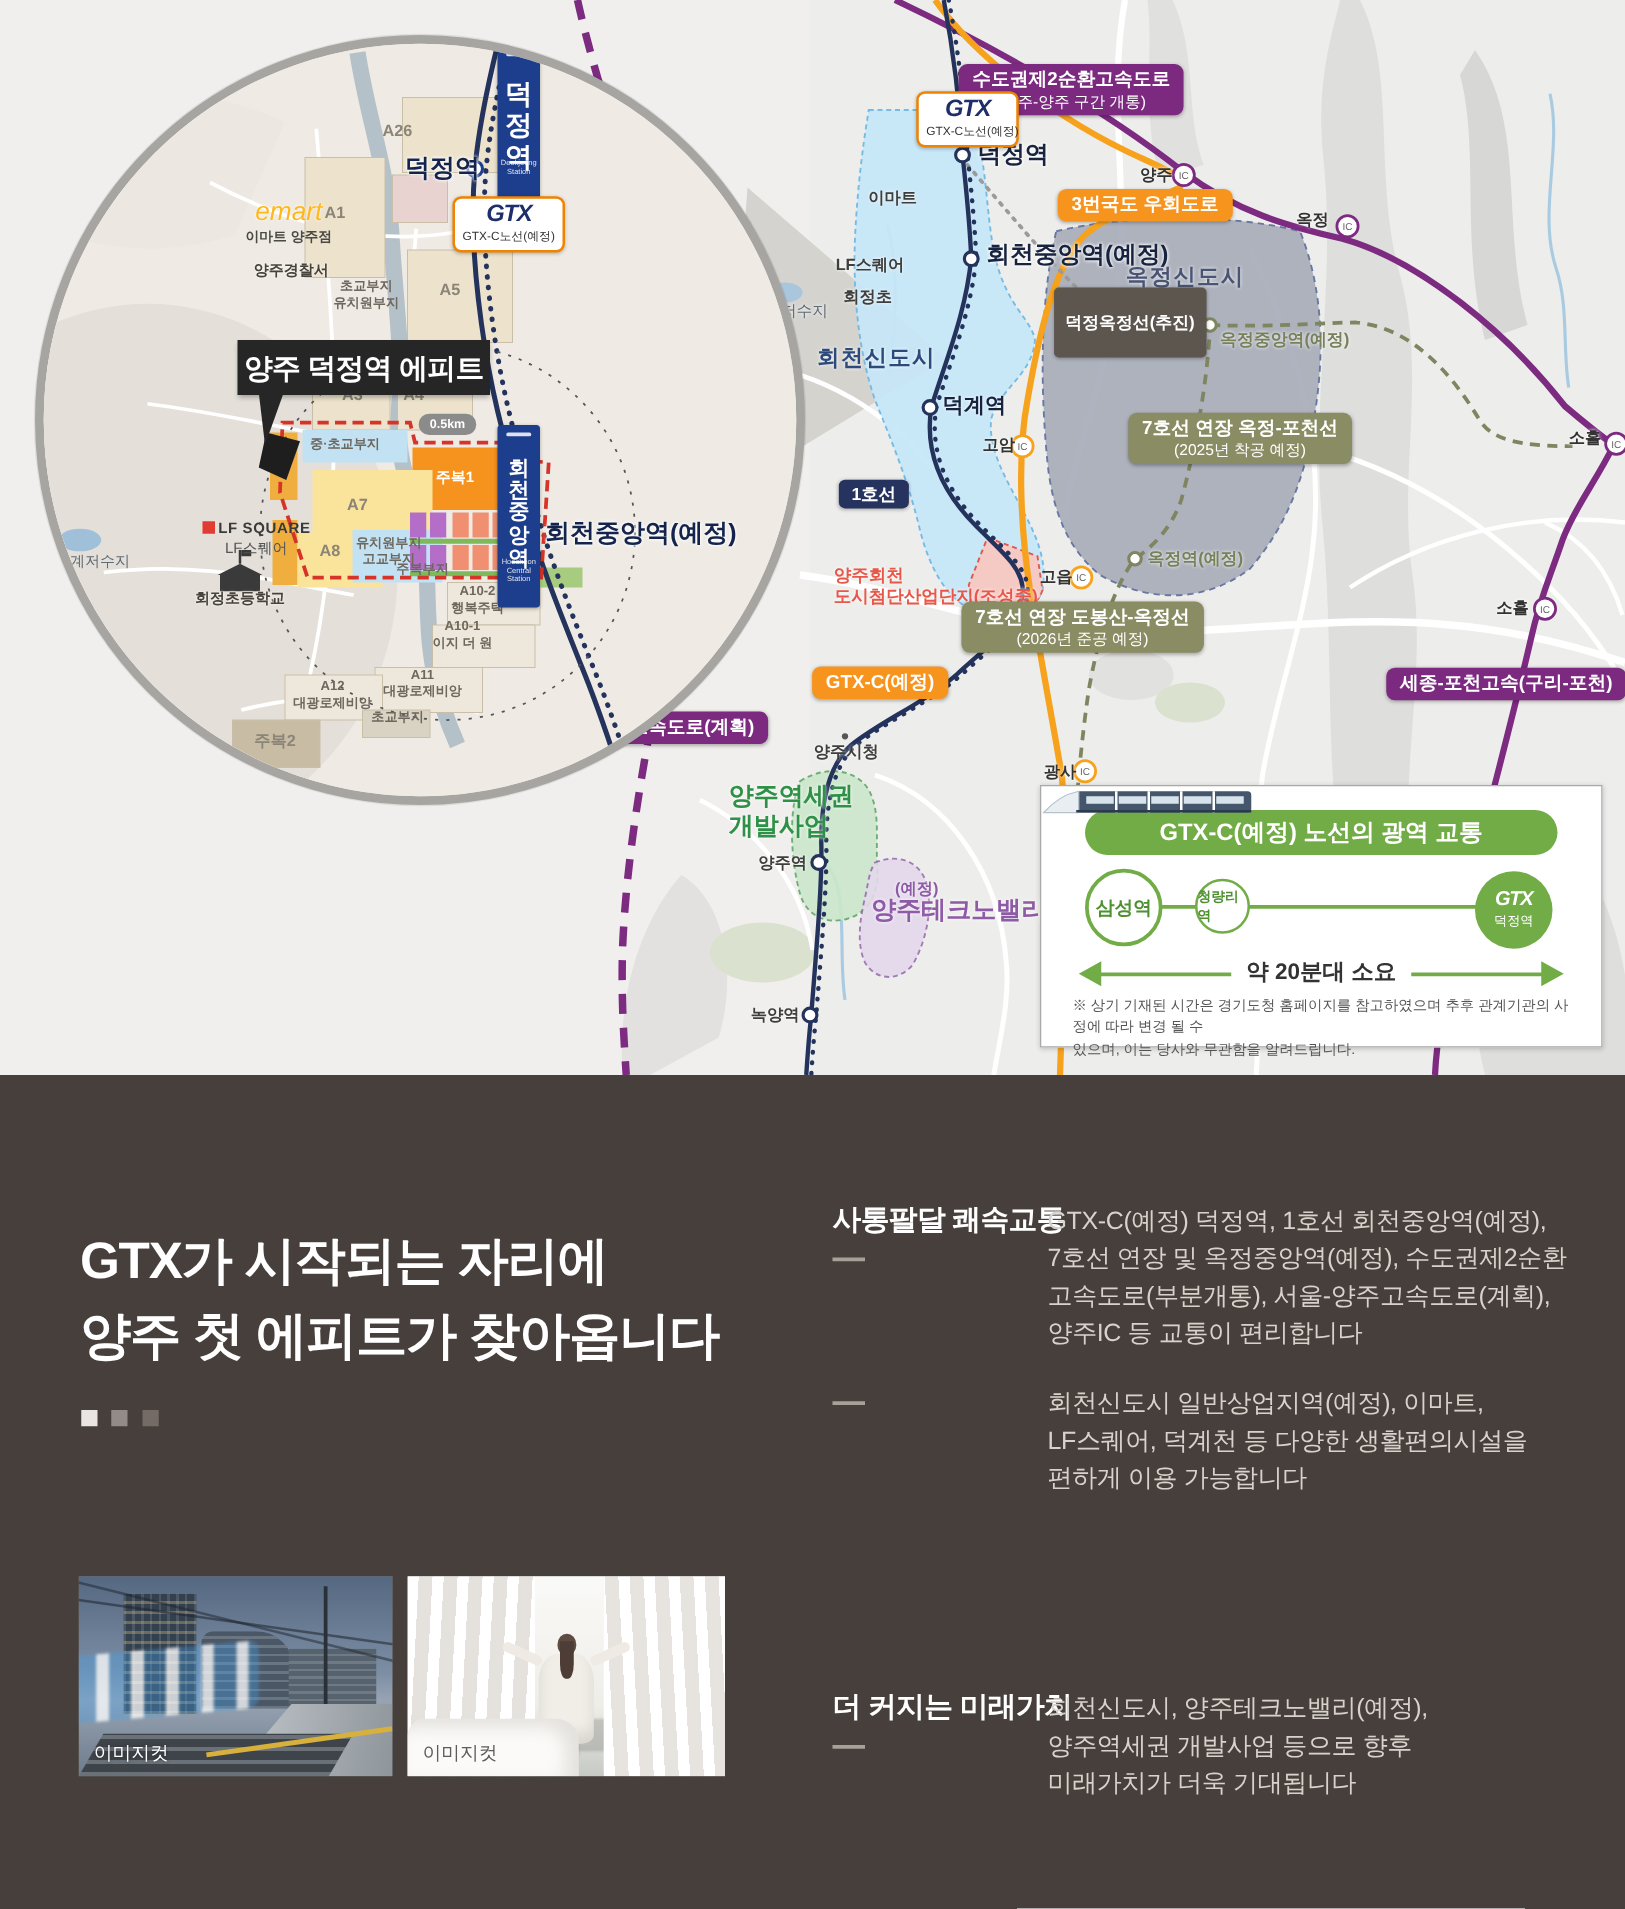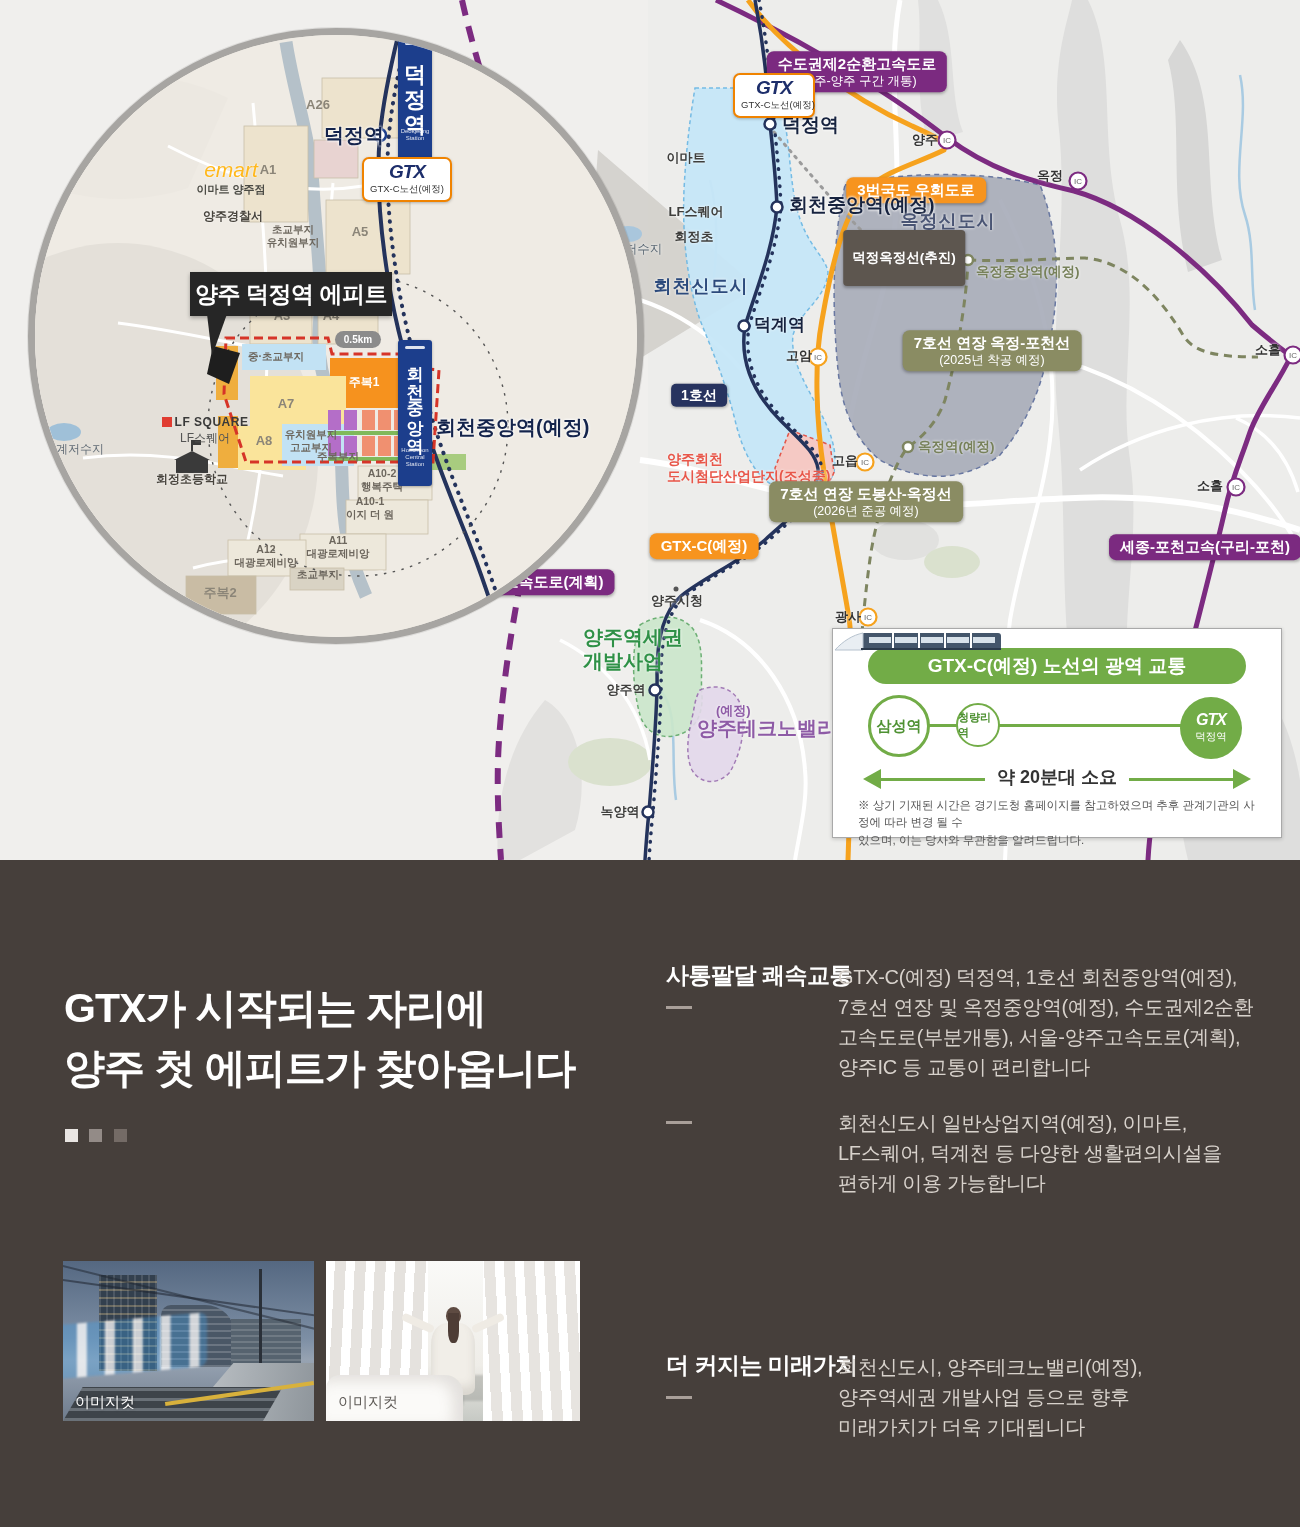--- a/index.html
+++ b/index.html
@@ -240,25 +240,25 @@
         <circle cx="676" cy="589" r="2.5" fill="#555"></circle>
       </g>
     </svg>
 
     <div id="map-labels">
         <div class="ml bdg bdg-purple" style="left: 857px; top: 72px;">
           <div class="t">수도권제2순환고속도로</div>
           <div class="sub">(파주-양주 구간 개통)</div>
         </div>
         <div class="ml icn" style="left: 925px; top: 140px;"><div class="t">양주</div></div>
-        <div class="ml bdg bdg-orange" style="left: 916px; top: 190px;">
+        <div class="ml bdg bdg-orange" style="left: 916px; top: 164px;">
           <div class="t">3번국도 우회도로</div>
         </div>
         <div class="ml icn" style="left: 1050px; top: 176px;"><div class="t">옥정</div></div>
-        <div class="ml poi" style="left: 686px; top: 158px;"><div class="t">이마트</div></div>
+        <div class="ml poi" style="left: 714px; top: 158px;"><div class="t">이마트</div></div>
         <div class="ml station-lg left" style="left: 782px; top: 125px;"><div class="t">덕정역</div></div>
         <div class="ml station-lg left" style="left: 789px; top: 205px;"><div class="t">회천중앙역(예정)</div></div>
         <div class="ml poi" style="left: 696px; top: 212px;"><div class="t">LF스퀘어</div></div>
         <div class="ml poi" style="left: 694px; top: 237px;"><div class="t">회정초</div></div>
         <div class="ml poi-light" style="left: 631px; top: 249px;"><div class="t">덕계저수지</div></div>
         <div class="ml district" style="left: 701px; top: 287px;"><div class="t">회천신도시</div></div>
         <div class="ml district slate" style="left: 948px; top: 222px;"><div class="t">옥정신도시</div></div>
         <div class="ml bdg bdg-dark" style="left: 904px; top: 258px;">
           <div class="t">덕정옥정선(추진)</div>
         </div>

